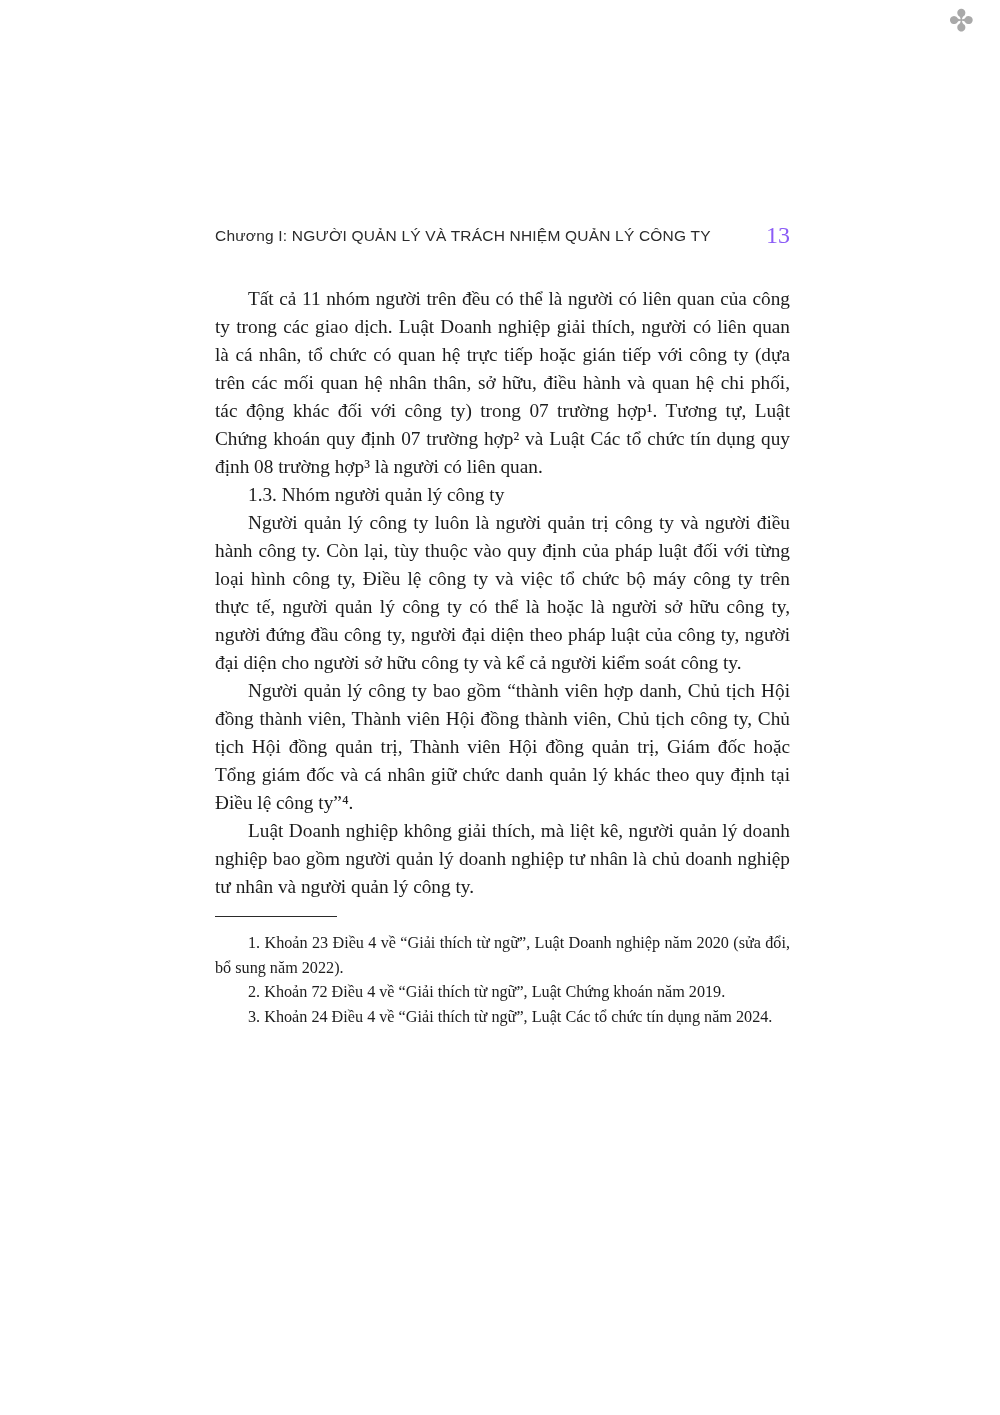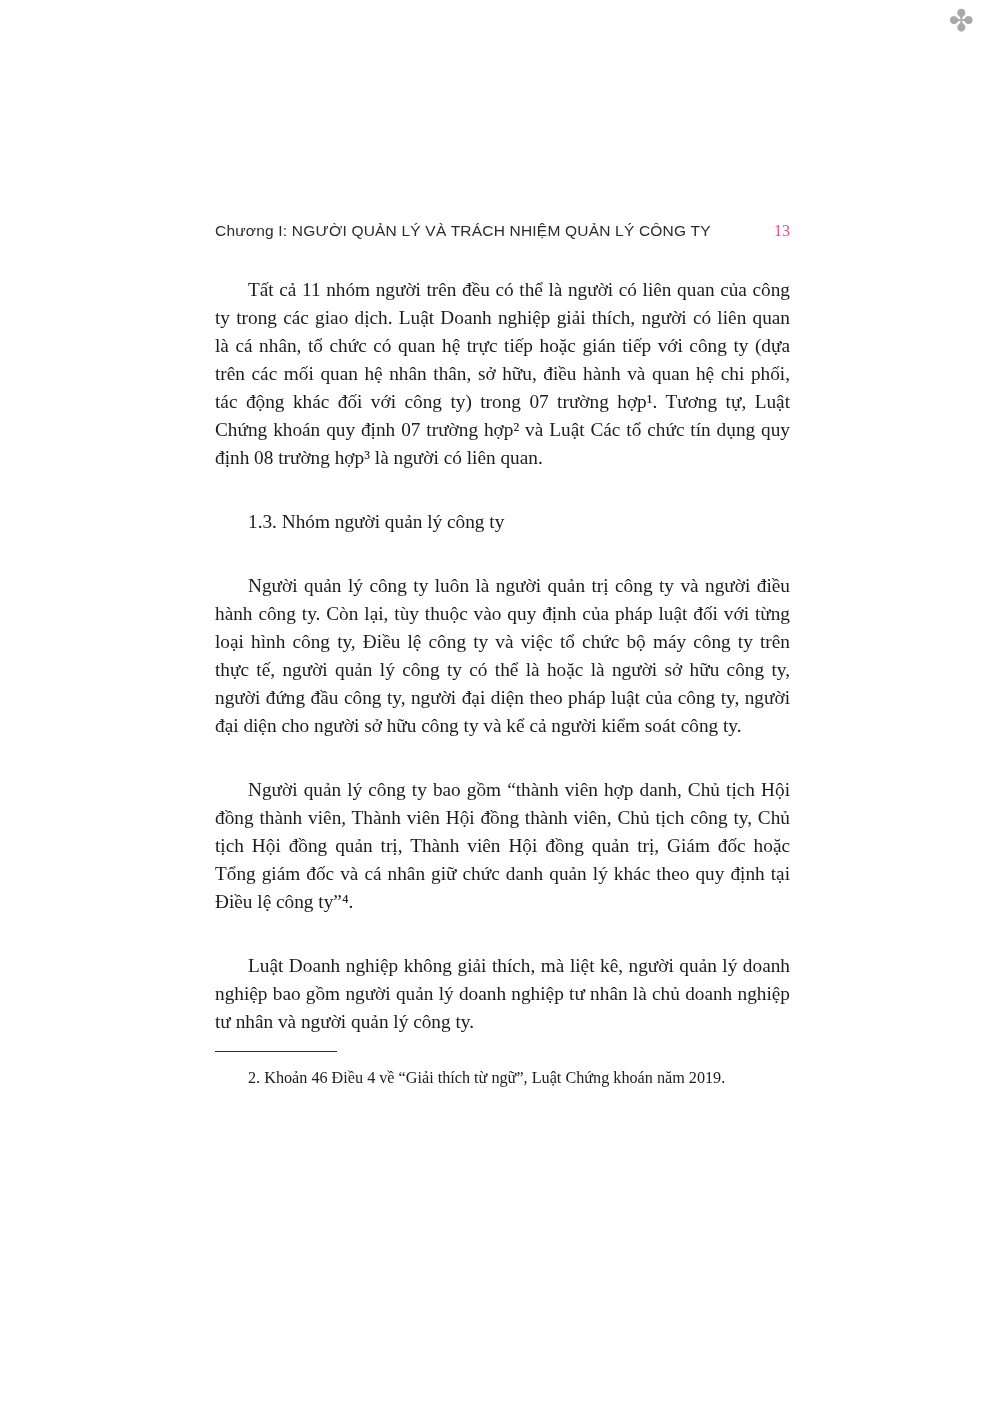--- a/index.html
+++ b/index.html
@@ -35,31 +35,30 @@
     margin-bottom: 36px;
   }
   .chapter-title {
     font-family: "Liberation Sans", "DejaVu Sans", sans-serif;
     font-size: 15.5px;
     letter-spacing: 0.2px;
     color: #2b2b2b;
     white-space: nowrap;
   }
   .page-number {
-    font-size: 16px;
-    color: #ec4899;
+    font-size: 24px;
+    color: #8b5cf6;
     padding-left: 20px;
   }
   .body-text p {
     font-size: 19.3px;
     line-height: 28px;
     text-align: justify;
     text-indent: 33px;
     color: #1c1c1c;
-    margin-top: 36px;
   }
   .heading-italic {
   }
   .footnote-sep {
     width: 122px;
     height: 0;
     border-top: 1.6px solid #2a2a2a;
     margin: 15px 0 14px 0;
   }
   .footnotes p {
@@ -86,16 +85,18 @@
     <p>Tất cả 11 nhóm người trên đều có thể là người có liên quan của công ty trong các giao dịch. Luật Doanh nghiệp giải thích, người có liên quan là cá nhân, tổ chức có quan hệ trực tiếp hoặc gián tiếp với công ty (dựa trên các mối quan hệ nhân thân, sở hữu, điều hành và quan hệ chi phối, tác động khác đối với công ty) trong 07 trường hợp¹. Tương tự, Luật Chứng khoán quy định 07 trường hợp² và Luật Các tổ chức tín dụng quy định 08 trường hợp³ là người có liên quan.</p>
     <p class="heading-italic">1.3. Nhóm người quản lý công ty</p>
     <p>Người quản lý công ty luôn là người quản trị công ty và người điều hành công ty. Còn lại, tùy thuộc vào quy định của pháp luật đối với từng loại hình công ty, Điều lệ công ty và việc tổ chức bộ máy công ty trên thực tế, người quản lý công ty có thể là hoặc là người sở hữu công ty, người đứng đầu công ty, người đại diện theo pháp luật của công ty, người đại diện cho người sở hữu công ty và kể cả người kiểm soát công ty.</p>
     <p>Người quản lý công ty bao gồm “thành viên hợp danh, Chủ tịch Hội đồng thành viên, Thành viên Hội đồng thành viên, Chủ tịch công ty, Chủ tịch Hội đồng quản trị, Thành viên Hội đồng quản trị, Giám đốc hoặc Tổng giám đốc và cá nhân giữ chức danh quản lý khác theo quy định tại Điều lệ công ty”⁴.</p>
     <p>Luật Doanh nghiệp không giải thích, mà liệt kê, người quản lý doanh nghiệp bao gồm người quản lý doanh nghiệp tư nhân là chủ doanh nghiệp tư nhân và người quản lý công ty.</p>
   </main>
 
   <div class="footnote-sep"></div>
 
   <section class="footnotes">
-    <p>2. Khoản 46 Điều 4 về “Giải thích từ ngữ”, Luật Chứng khoán năm 2019.</p>
+    <p>1. Khoản 23 Điều 4 về “Giải thích từ ngữ”, Luật Doanh nghiệp năm 2020 (sửa đổi, bổ sung năm 2022).</p>
+    <p>2. Khoản 72 Điều 4 về “Giải thích từ ngữ”, Luật Chứng khoán năm 2019.</p>
+    <p>3. Khoản 24 Điều 4 về “Giải thích từ ngữ”, Luật Các tổ chức tín dụng năm 2024.</p>
   </section>
 
 </div>
 
 </body></html>

